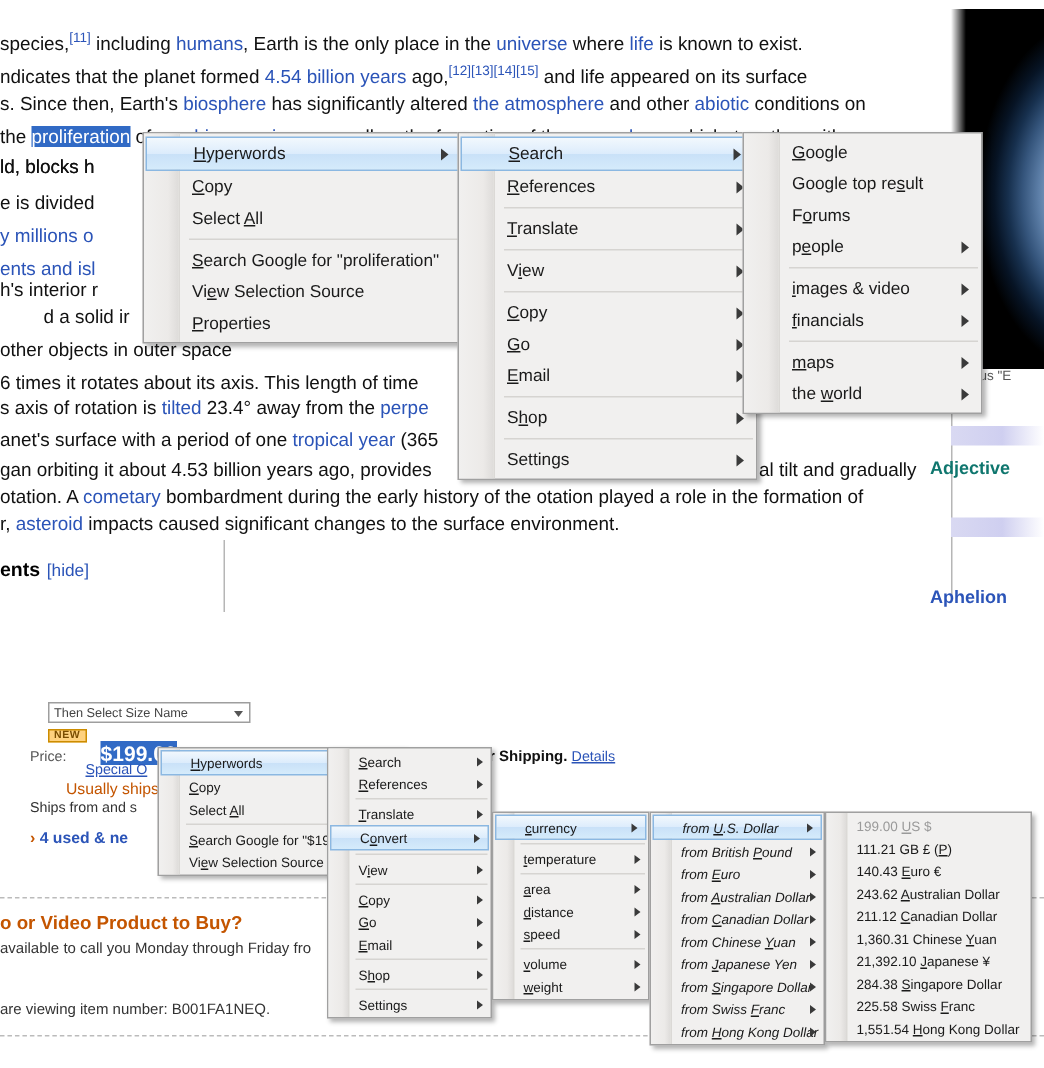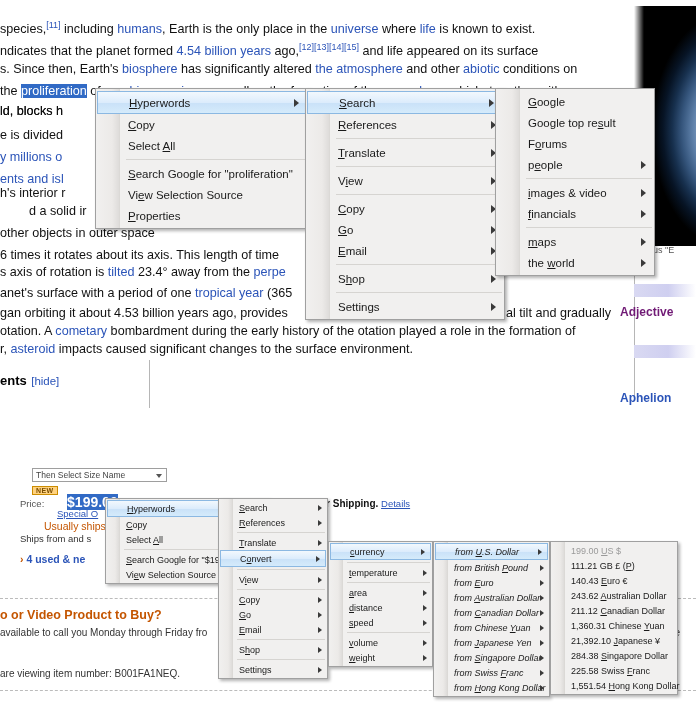--- a/index.html
+++ b/index.html
@@ -33,21 +33,21 @@
   }
   .earth-img::after{
     content:""; position:absolute; left:0; top:0; width:10px; height:100%;
     background:linear-gradient(90deg,#ffffff 0%, rgba(255,255,255,0) 100%);
   }
 
   .vert-rule { position: absolute; background: #b6b6b6; width: 1px; }
 
   .adjective {
     position: absolute; left: 620px; top: 305px;
-    font-size: 12px; font-weight: bold; color: #701a75;
+    font-size: 12px; font-weight: bold; color: #0f766e;
   }
   .aphelion {
     position: absolute; left: 620px; top: 391px;
     font-size: 12px; font-weight: bold; color: #2b54b8;
   }
   .sidebar-bar {
     position: absolute; width: 62px; height: 13px;
     background: linear-gradient(90deg,#d9d9f2 0%, #cfcff0 55%, #ffffff 100%);
   }
   .faint-snip {
@@ -441,21 +441,21 @@
       <div class="mi">
         <span class="lbl">from Swiss <u>F</u>ranc</span>
         <span class="arw"></span>
       </div>
       <div class="mi">
         <span class="lbl">from <u>H</u>ong Kong Dollar</span>
         <span class="arw"></span>
       </div>
     </div>
 
-  <div class="menu small" id="m-bot-5" style="left:550px; top:541px; width:128px;">
+  <div class="menu small" id="m-bot-5" style="left:550px; top:541px; width:138px;">
     <div class="gutter"></div>
   <div class="mi dim">
         <span class="lbl">199.00 <u>U</u>S $</span>
       </div>
       <div class="mi">
         <span class="lbl">111.21 GB £ (<u>P</u>)</span>
       </div>
       <div class="mi">
         <span class="lbl">140.43 <u>E</u>uro €</span>
       </div>

